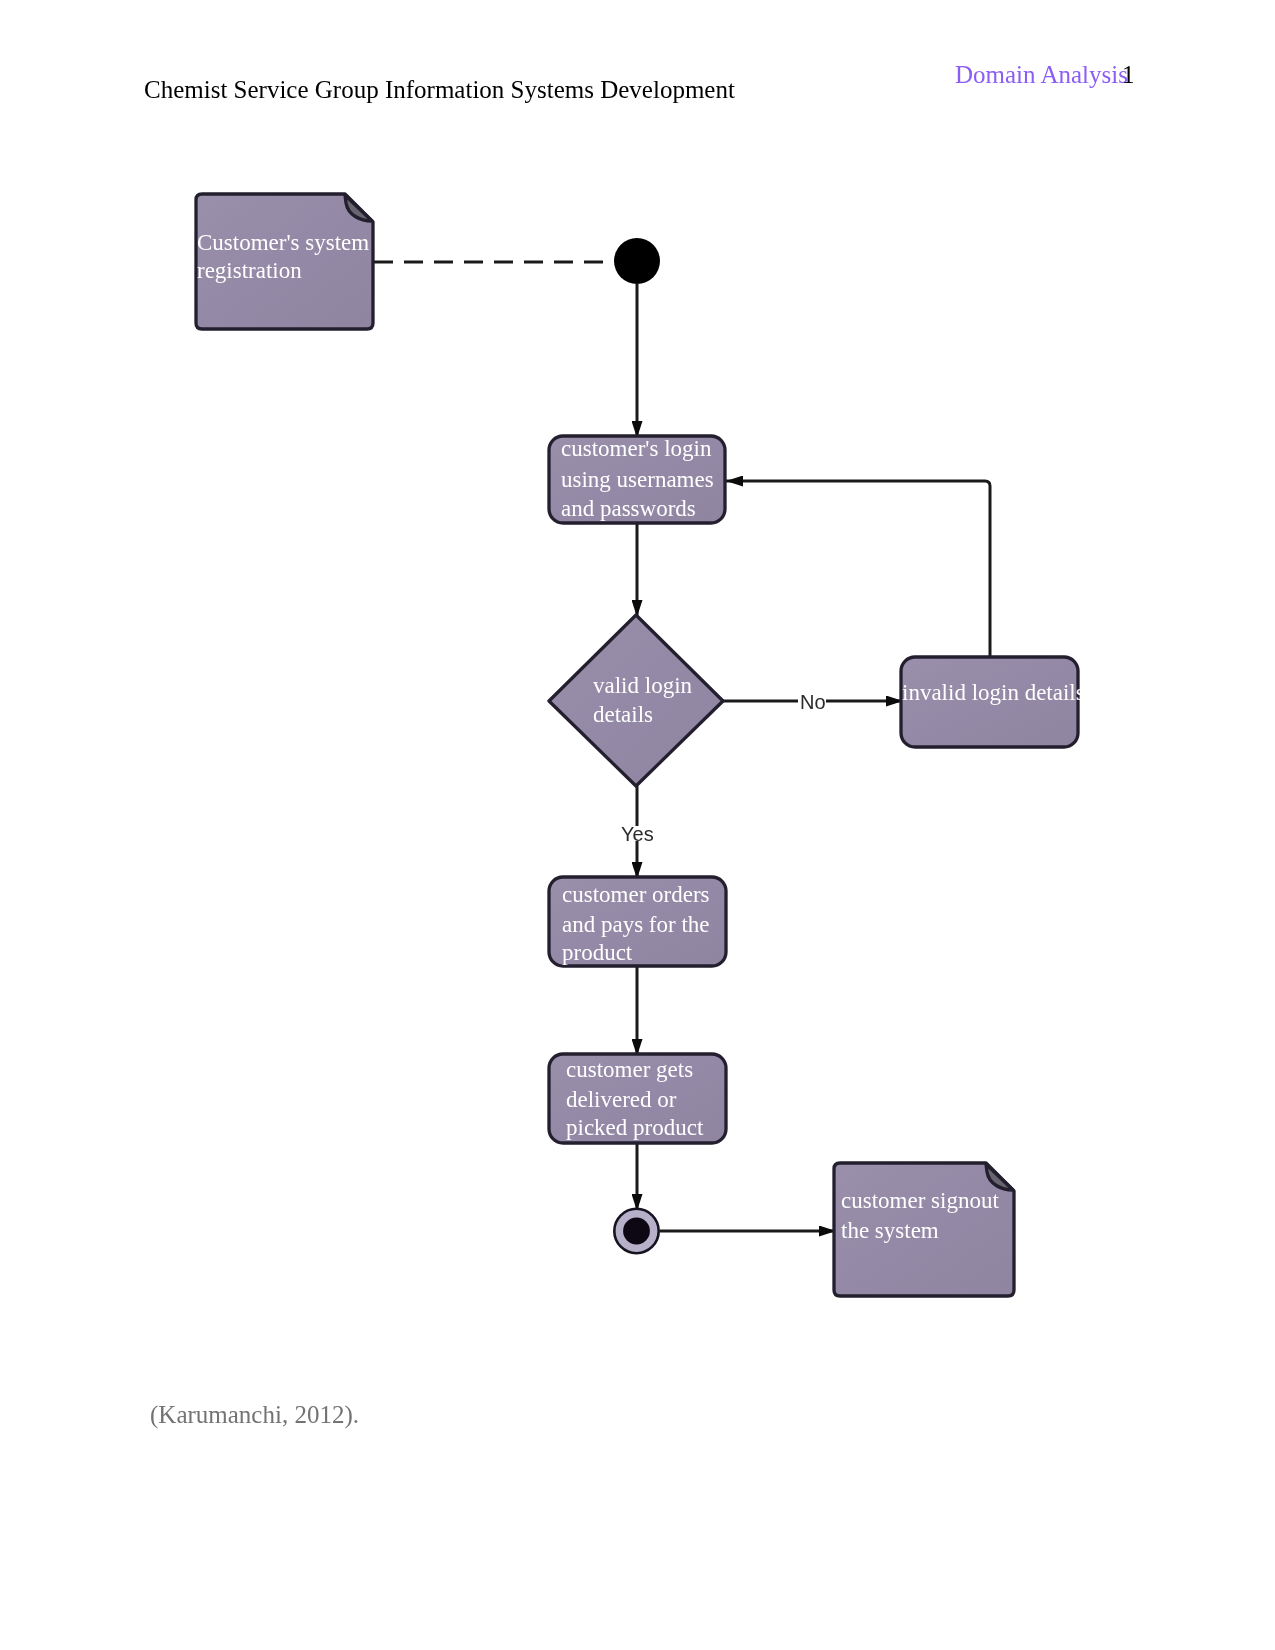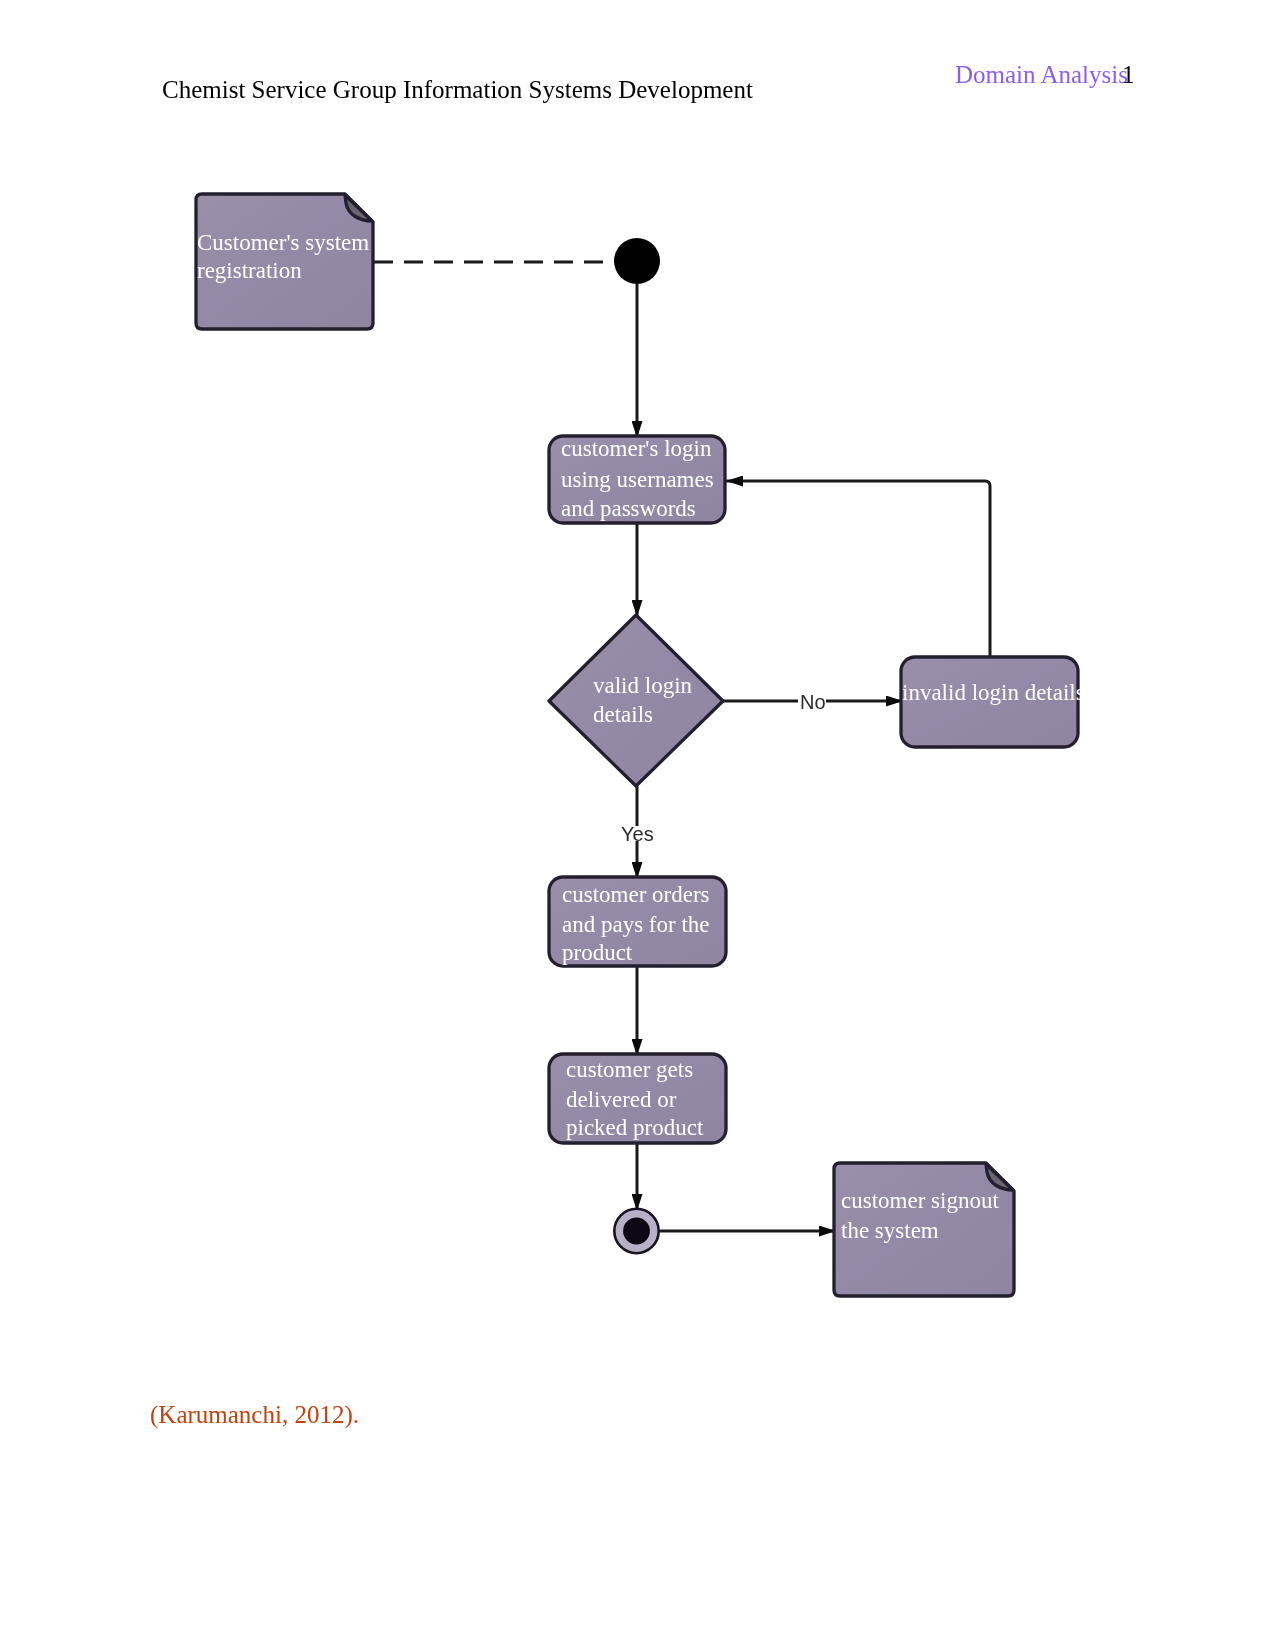--- a/index.html
+++ b/index.html
@@ -1,23 +1,23 @@
 <!DOCTYPE html>
 <html><head>
 <meta charset="utf-8">
 <title>Domain Analysis</title>
 <style>
   html,body{margin:0;padding:0;}
   body{width:1275px;height:1650px;background:#ffffff;
        font-family:"Liberation Serif",serif;position:relative;overflow:hidden;}
   .page{position:absolute;left:0;top:0;width:1275px;height:1650px;background:#fff;}
-  .hdr-left{position:absolute;left:162px;top:77px;font-size:25px;line-height:25px;color:#000;white-space:nowrap;text-align:center;}
+  .hdr-left{position:absolute;left:144px;top:77px;font-size:25px;line-height:25px;color:#000;white-space:nowrap;text-align:center;}
   .hdr-right{position:absolute;left:955px;top:62px;font-size:25px;line-height:25px;color:#8b5cf6;white-space:nowrap;}
   .hdr-page{position:absolute;left:1122px;top:62px;font-size:25px;line-height:25px;color:#000;white-space:nowrap;}
-  .caption{position:absolute;left:150px;top:1402px;font-size:25px;line-height:25px;color:#c2410c;white-space:nowrap;}
+  .caption{position:absolute;left:150px;top:1402px;font-size:25px;line-height:25px;color:#737373;white-space:nowrap;}
   svg.diagram{position:absolute;left:0;top:0;width:1275px;height:1650px;filter:blur(0.7px);}
   .nodelabel{font-family:"Liberation Serif",serif;font-size:23px;fill:#ffffff;}
   .edgelabel{font-family:"Liberation Sans",sans-serif;font-size:20px;fill:#2b2b2b;}
 </style>
 </head>
 <body>
 
 <div class="page">
 
   <div class="hdr-left">Chemist Service Group Information Systems Development</div>

